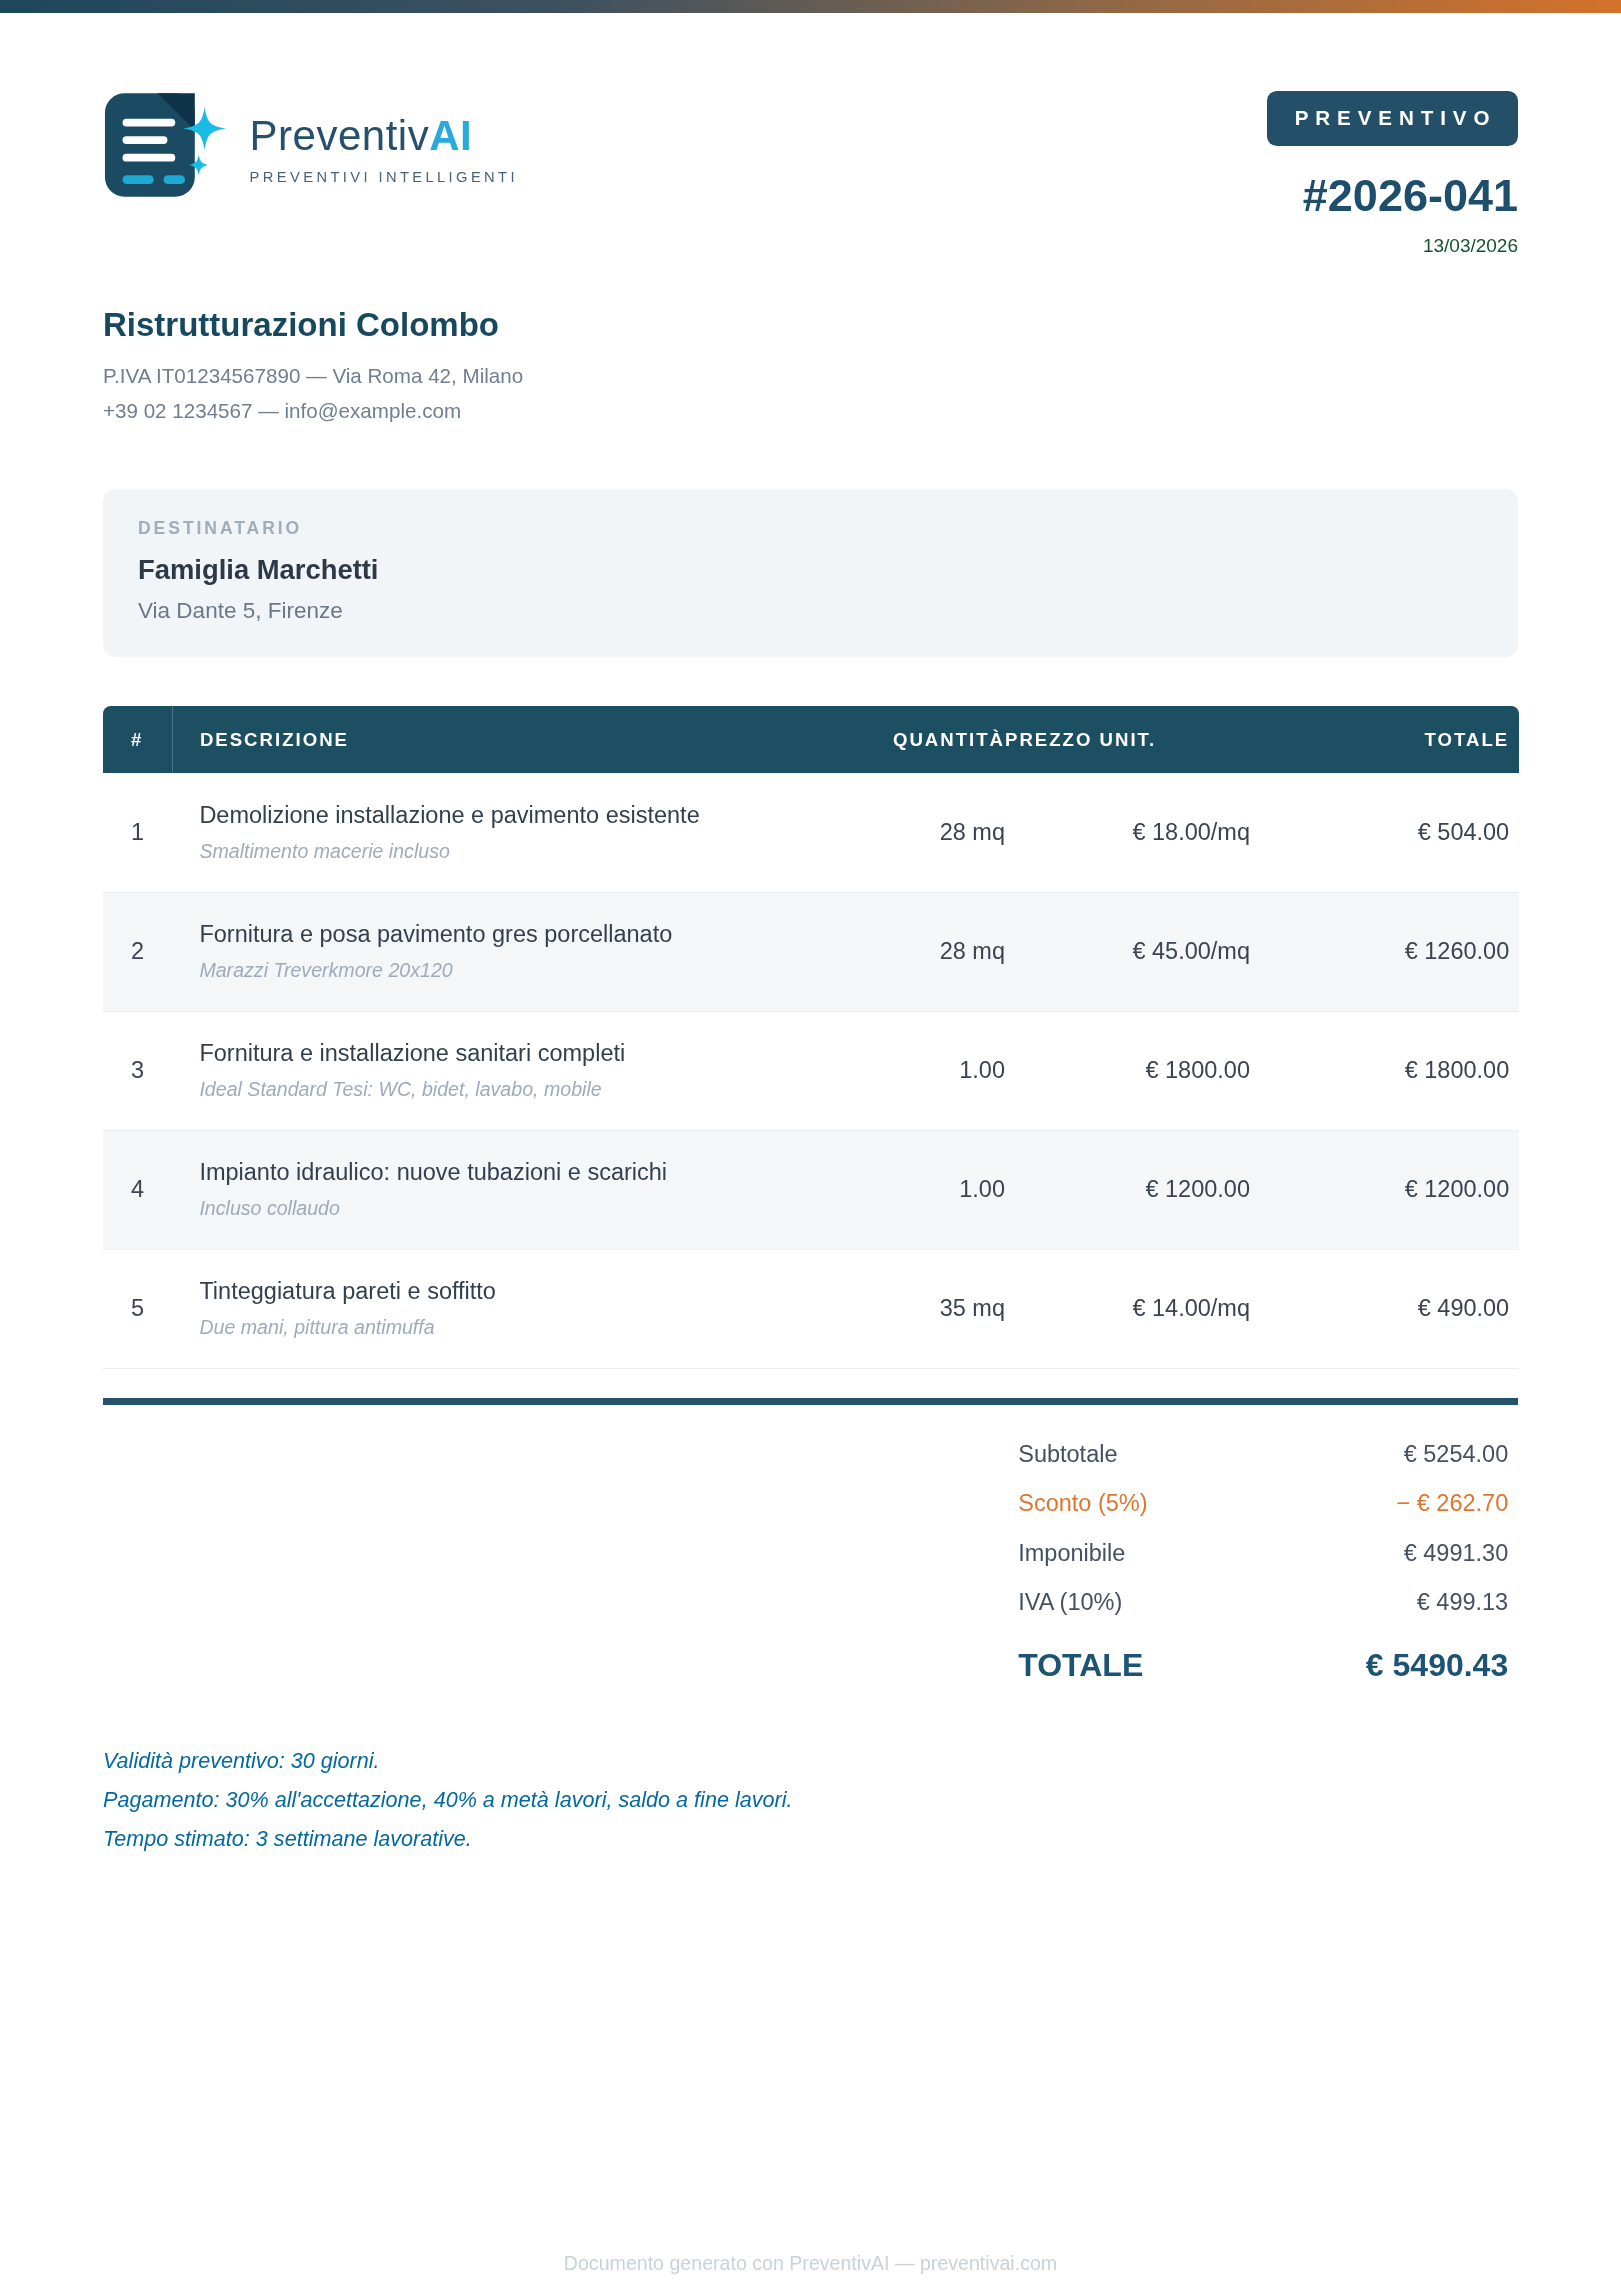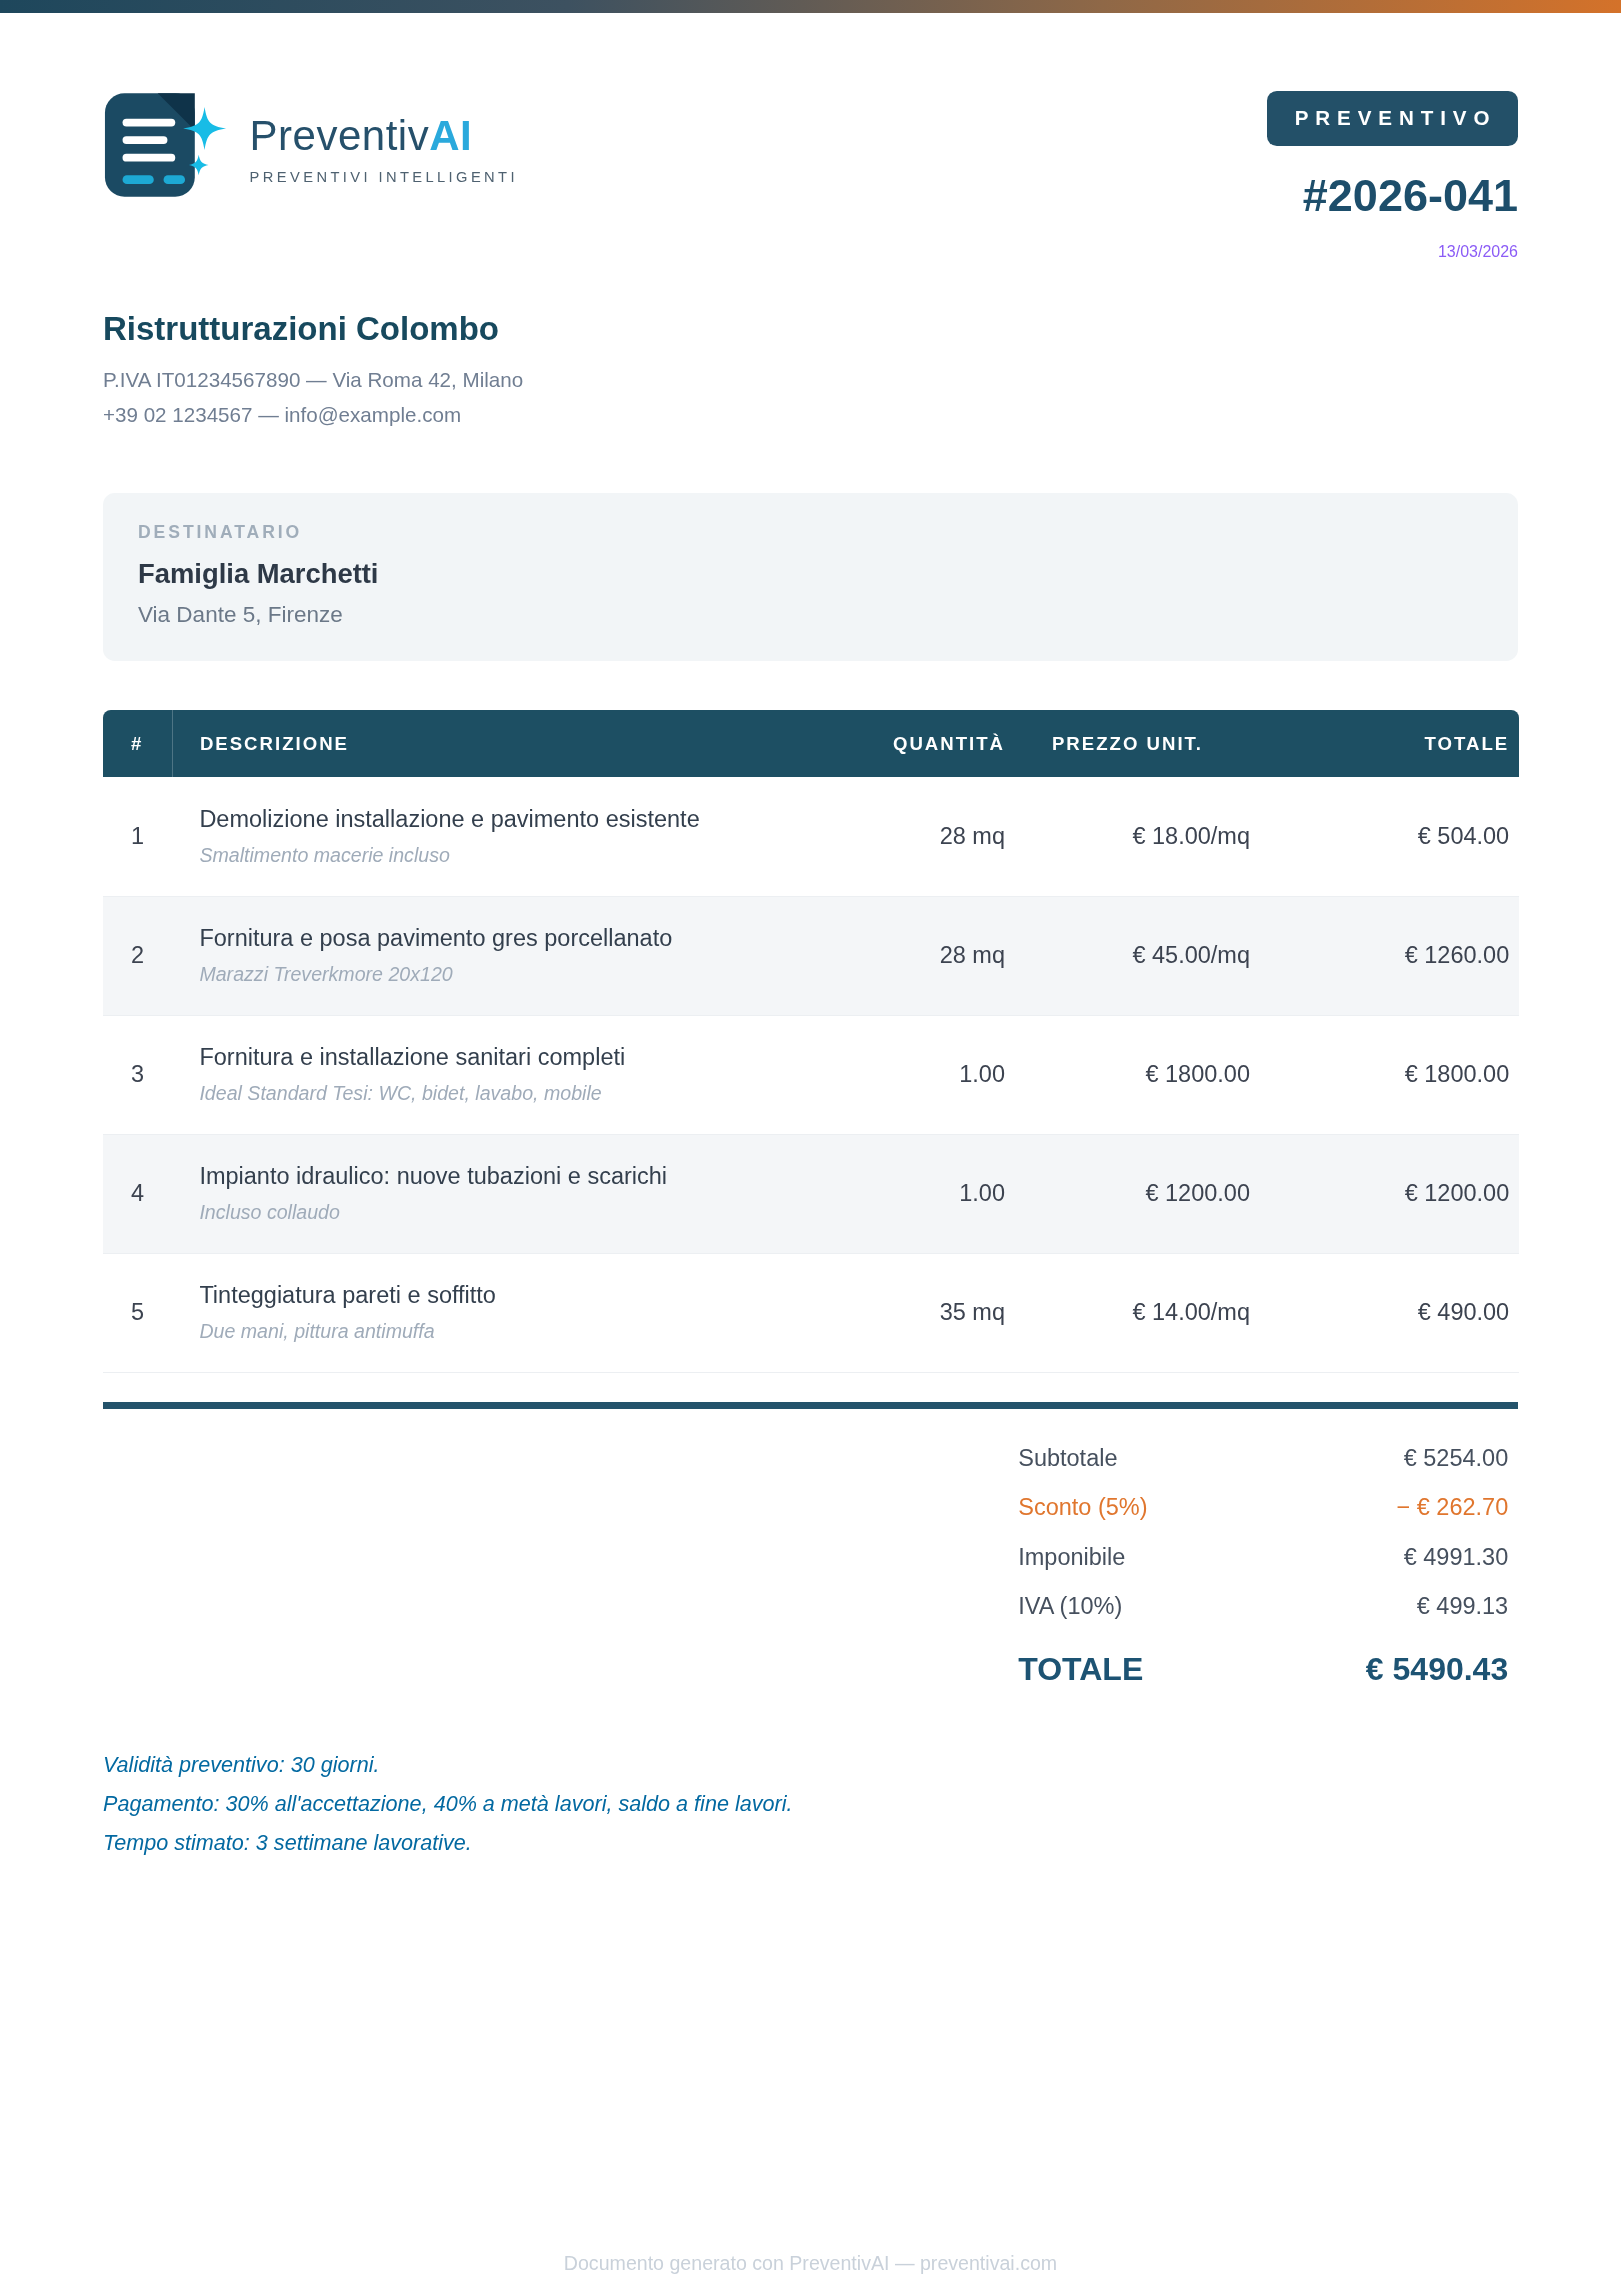--- a/index.html
+++ b/index.html
@@ -27,21 +27,21 @@
   .wordmark .accent { color:#2aa9dc; font-weight:bold; }
   .tagline { margin-top:8.8px; font-size:14.7px; letter-spacing:3.4px; color:#4e6170; }
 
   .doc-meta { text-align:right; }
   .badge {
     display:inline-block; background:#235068; color:#ffffff;
     font-size:20.6px; font-weight:bold; letter-spacing:6.9px;
     padding:15.7px 21.6px 15.7px 28px; border-radius:9.8px;
   }
   .doc-number { margin-top:24px; font-size:45px; font-weight:bold; color:#1d4e6b; }
-  .doc-date { margin-top:21px; font-size:16px; color:#8b5cf6; }
+  .doc-date { margin-top:13px; font-size:19px; color:#14532d; }
 
   
   .company { margin-top:49px; }
   .company-name { font-size:33px; font-weight:bold; color:#17495e; }
   .company-contact { margin-top:13.7px; font-size:20.6px; line-height:35px; color:#707e92; }
 
   
   .recipient-box {
     margin-top:61px; background:#f2f5f7; border-radius:11.8px;
     padding:29px 35px 33px 35px;
@@ -52,21 +52,21 @@
 
   
   table.items { margin-top:49px; width:1415px; border-collapse:collapse; table-layout:fixed; }
   table.items thead th {
     background:#1d4f63; color:#ffffff; font-size:18.6px; font-weight:bold;
     letter-spacing:2px; height:67px; vertical-align:middle;
   }
   th.col-num { width:69px; border-right:1px solid rgba(255,255,255,0.22); border-radius:7.8px 0 0 0; }
   th.col-desc { width:578px; text-align:left; padding-left:27.4px; }
   th.col-qty { width:255px; text-align:right; }
-  th.col-price { width:245px; text-align:center; }
+  th.col-price { width:245px; text-align:left; }
   th.col-total { width:269px; text-align:right; padding-right:9.8px; border-radius:0 7.8px 0 0; }
 
   table.items tbody tr { height:119px; border-bottom:1px solid #eceff2; }
   table.items tbody tr.alt { background:#f4f6f8; }
   td.cell-num { text-align:center; font-size:23.5px; color:#3c4350; }
   td.cell-desc { padding:0 27.4px; }
   .item-title { font-size:23.5px; color:#333f4d; }
   .item-note { margin-top:10.8px; font-size:19.6px; font-style:italic; color:#9fabb9; }
   td.cell-qty, td.cell-price, td.cell-total { text-align:right; font-size:23.5px; color:#3c4350; }
   td.cell-total { padding-right:9.8px; }

